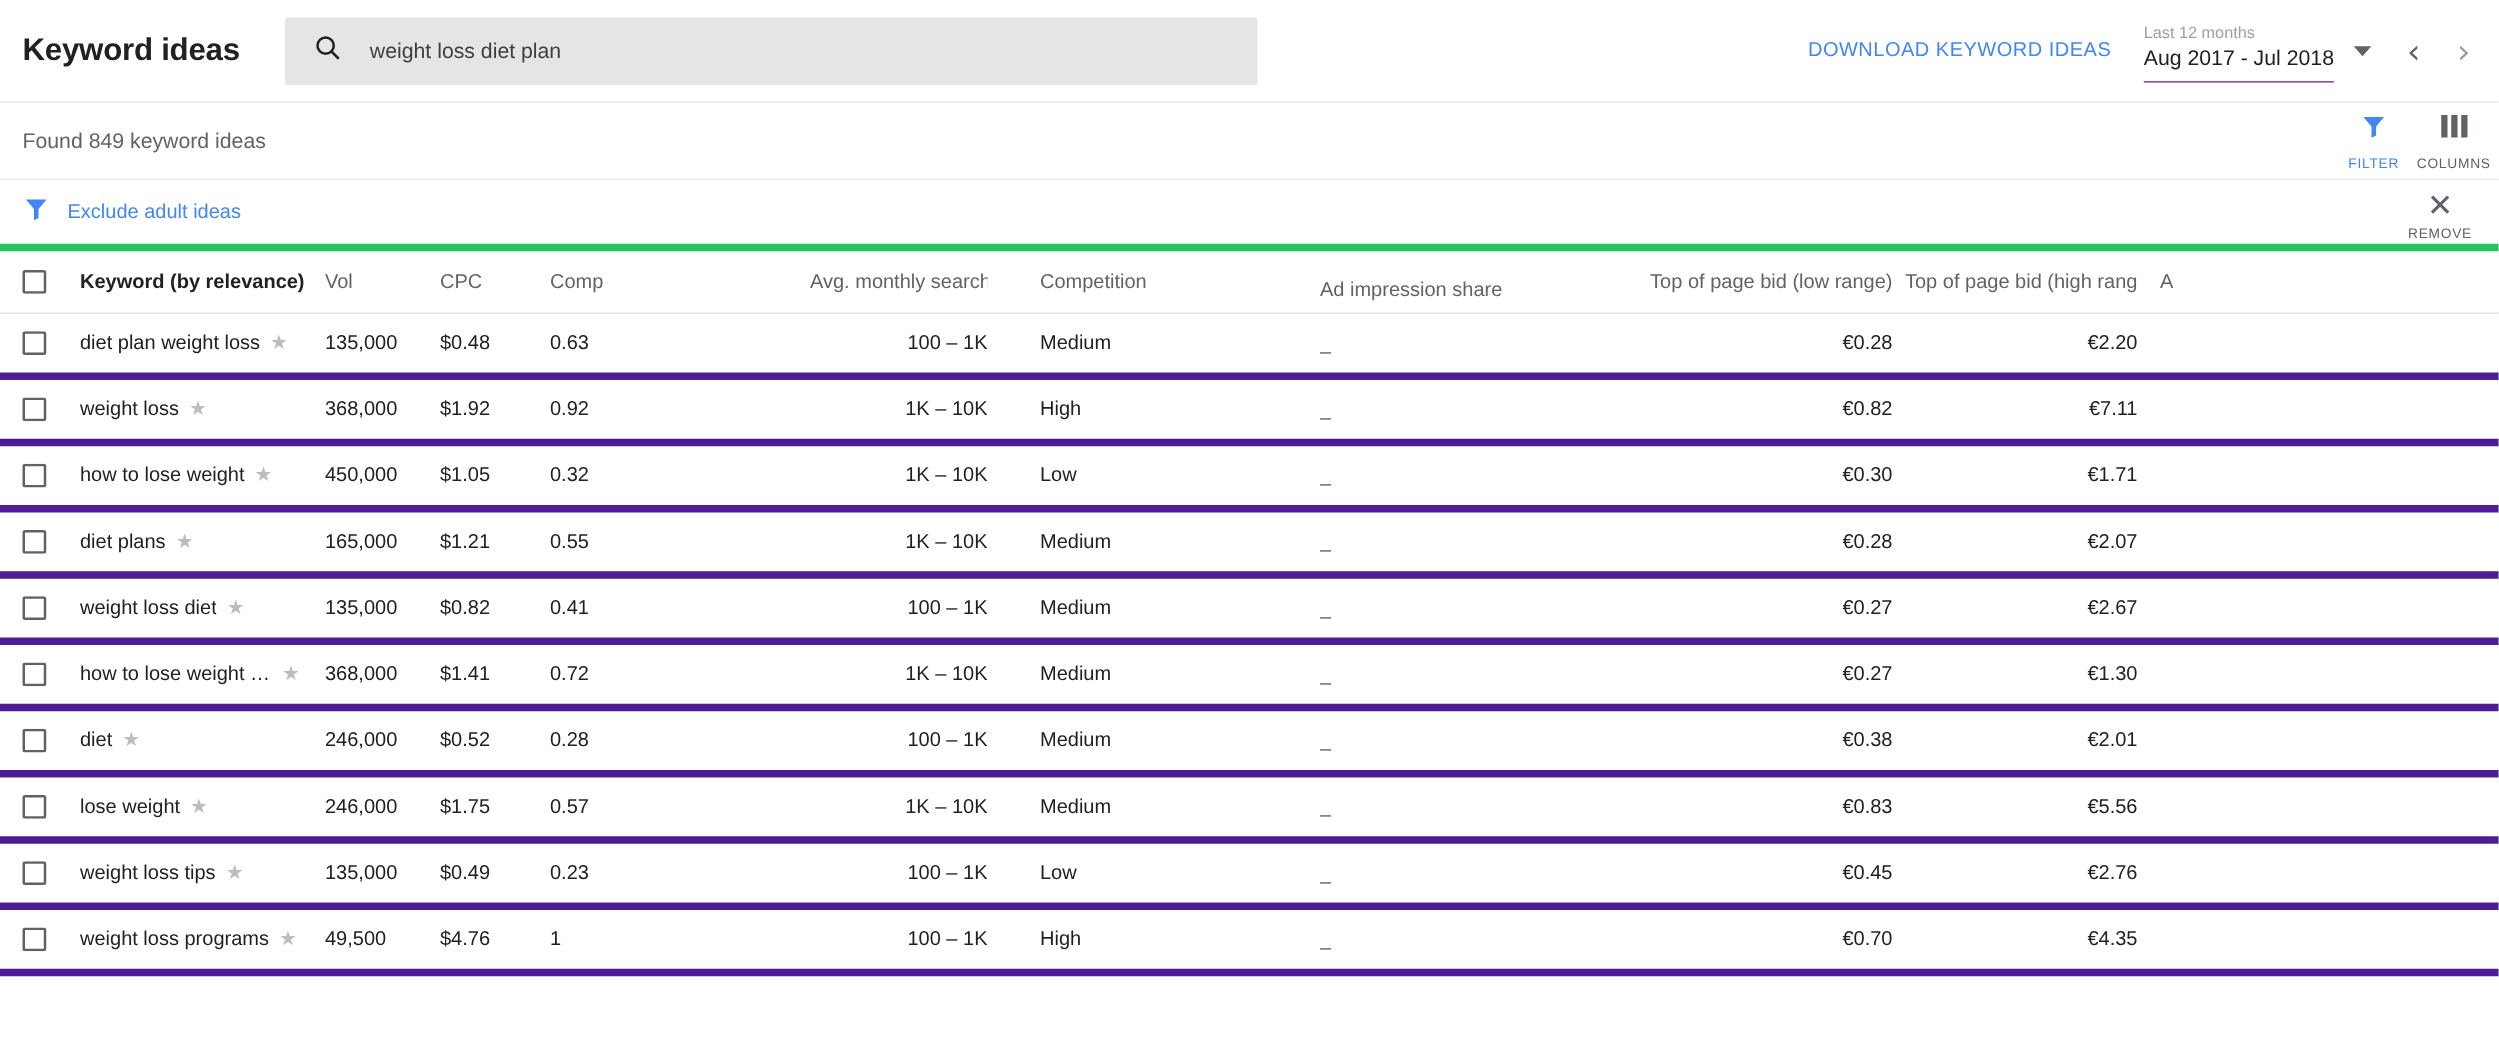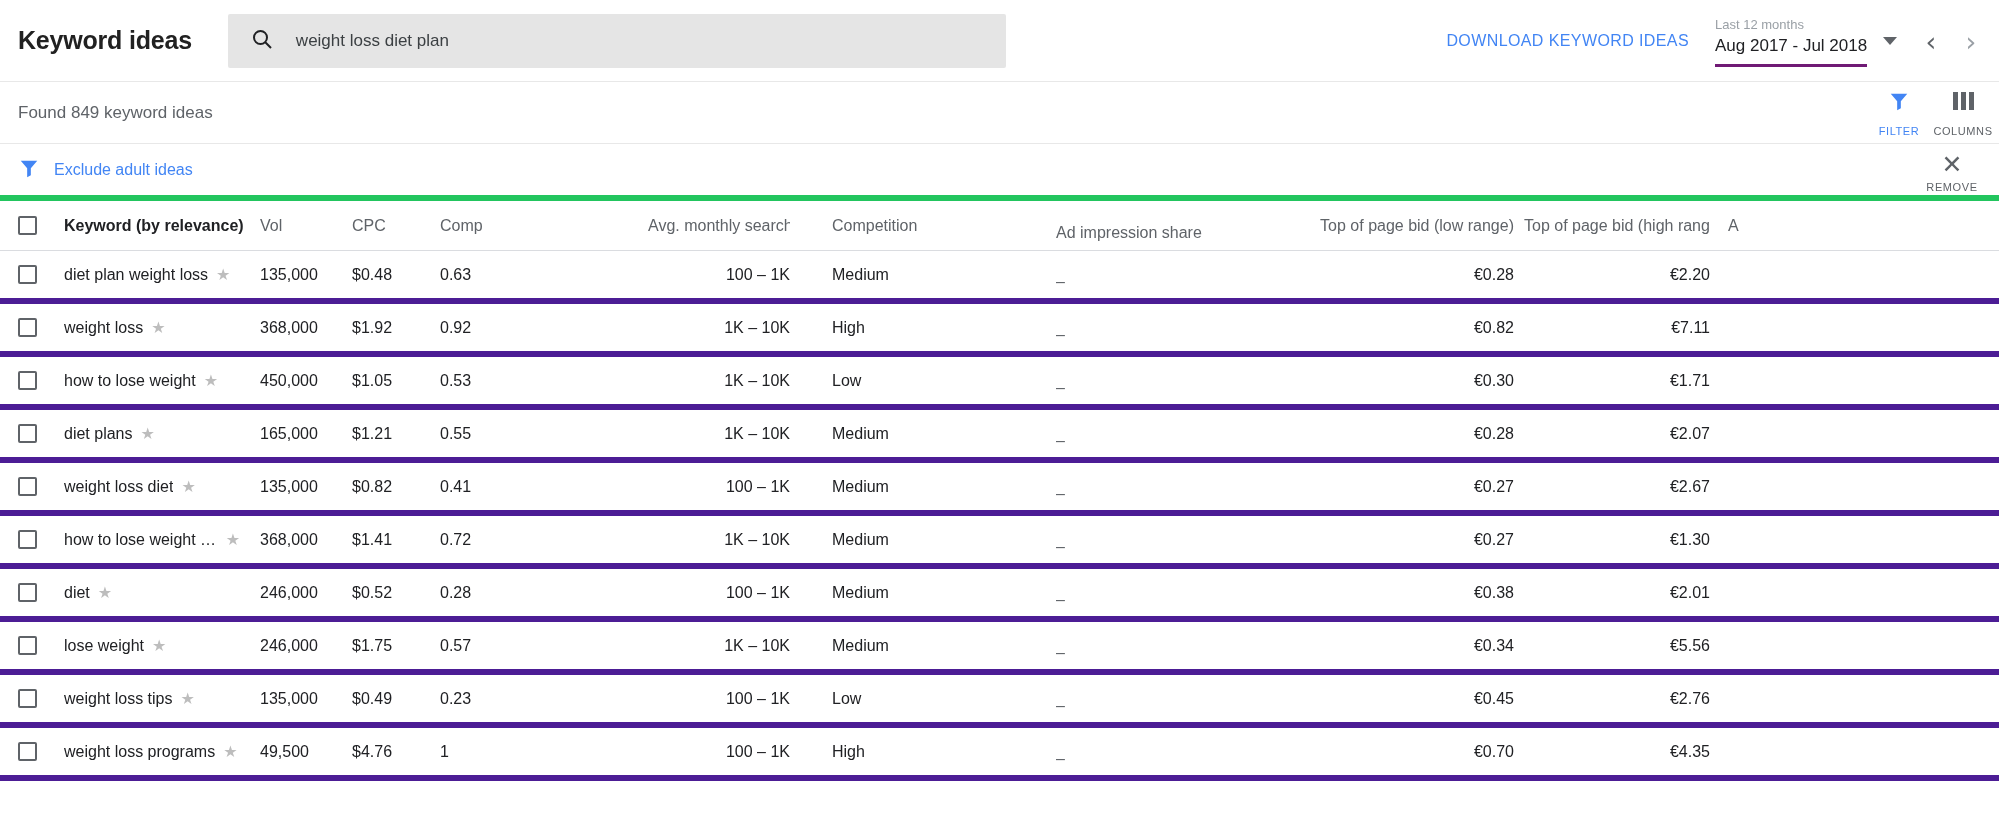--- a/index.html
+++ b/index.html
@@ -60,21 +60,21 @@
     color: #4285f4;
     font-size: 16px;
     font-weight: 500;
     letter-spacing: 0.4px;
     white-space: nowrap;
     cursor: pointer;
   }
   .daterange {
     margin-left: 26px;
     width: 152px;
-    border-bottom: 3px solid #701a75;
+    border-bottom: 1px solid #701a75;
     padding-bottom: 6px;
   }
   .daterange-label {
     font-size: 13px;
     color: #9aa0a6;
     line-height: 18px;
     white-space: nowrap;
   }
   .daterange-value {
     font-size: 17px;
@@ -334,21 +334,21 @@
       <div class="row">
         <div class="c c-check">
           <span class="checkbox"></span>
         </div>
         <div class="c c-keyword">
           <span class="kw-text">how to lose weight</span>
           <span class="star">★</span>
         </div>
         <div class="c c-vol">450,000</div>
         <div class="c c-cpc">$1.05</div>
-        <div class="c c-comp">0.53</div>
+        <div class="c c-comp">0.32</div>
         <div class="c c-avg">1K – 10K</div>
         <div class="c c-competition">Low</div>
         <div class="c c-adshare dash">–</div>
         <div class="c c-lowbid">€0.30</div>
         <div class="c c-highbid">€1.71</div>
         <div class="c c-extra"></div>
       </div>
       <div class="row">
         <div class="c c-check">
           <span class="checkbox"></span>
@@ -428,21 +428,21 @@
         <div class="c c-keyword">
           <span class="kw-text">lose weight</span>
           <span class="star">★</span>
         </div>
         <div class="c c-vol">246,000</div>
         <div class="c c-cpc">$1.75</div>
         <div class="c c-comp">0.57</div>
         <div class="c c-avg">1K – 10K</div>
         <div class="c c-competition">Medium</div>
         <div class="c c-adshare dash">–</div>
-        <div class="c c-lowbid">€0.34</div>
+        <div class="c c-lowbid">€0.83</div>
         <div class="c c-highbid">€5.56</div>
         <div class="c c-extra"></div>
       </div>
       <div class="row">
         <div class="c c-check">
           <span class="checkbox"></span>
         </div>
         <div class="c c-keyword">
           <span class="kw-text">weight loss tips</span>
           <span class="star">★</span>

